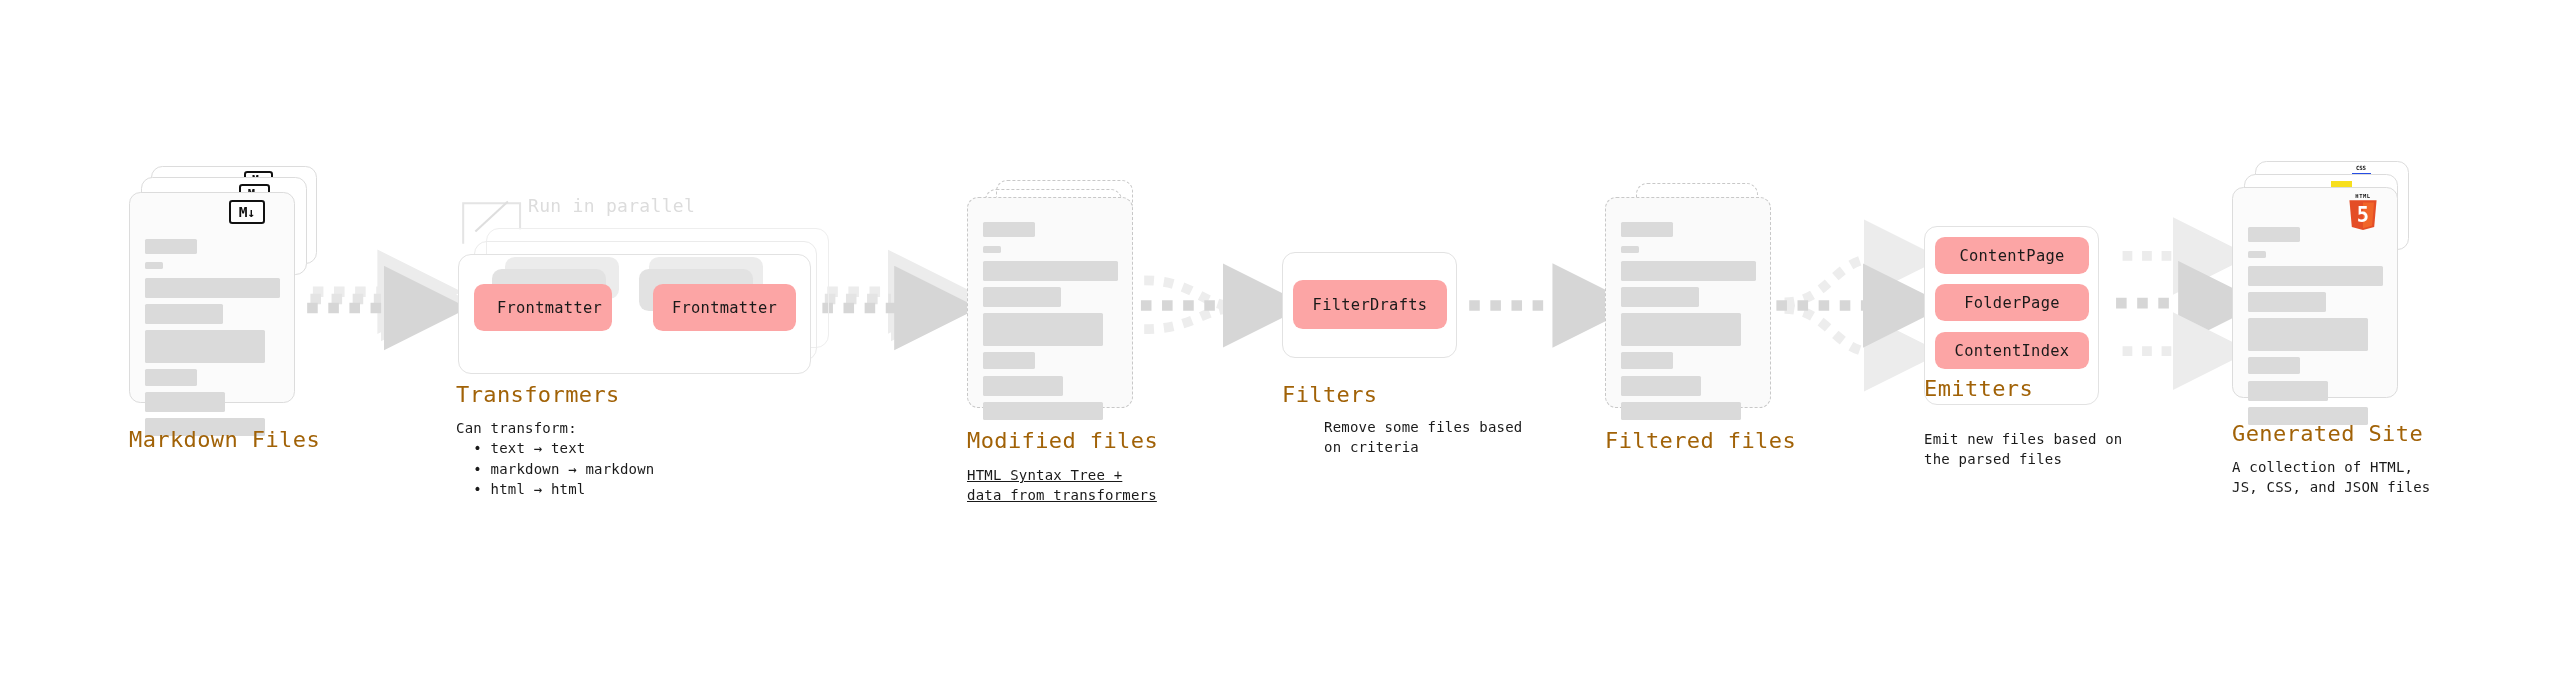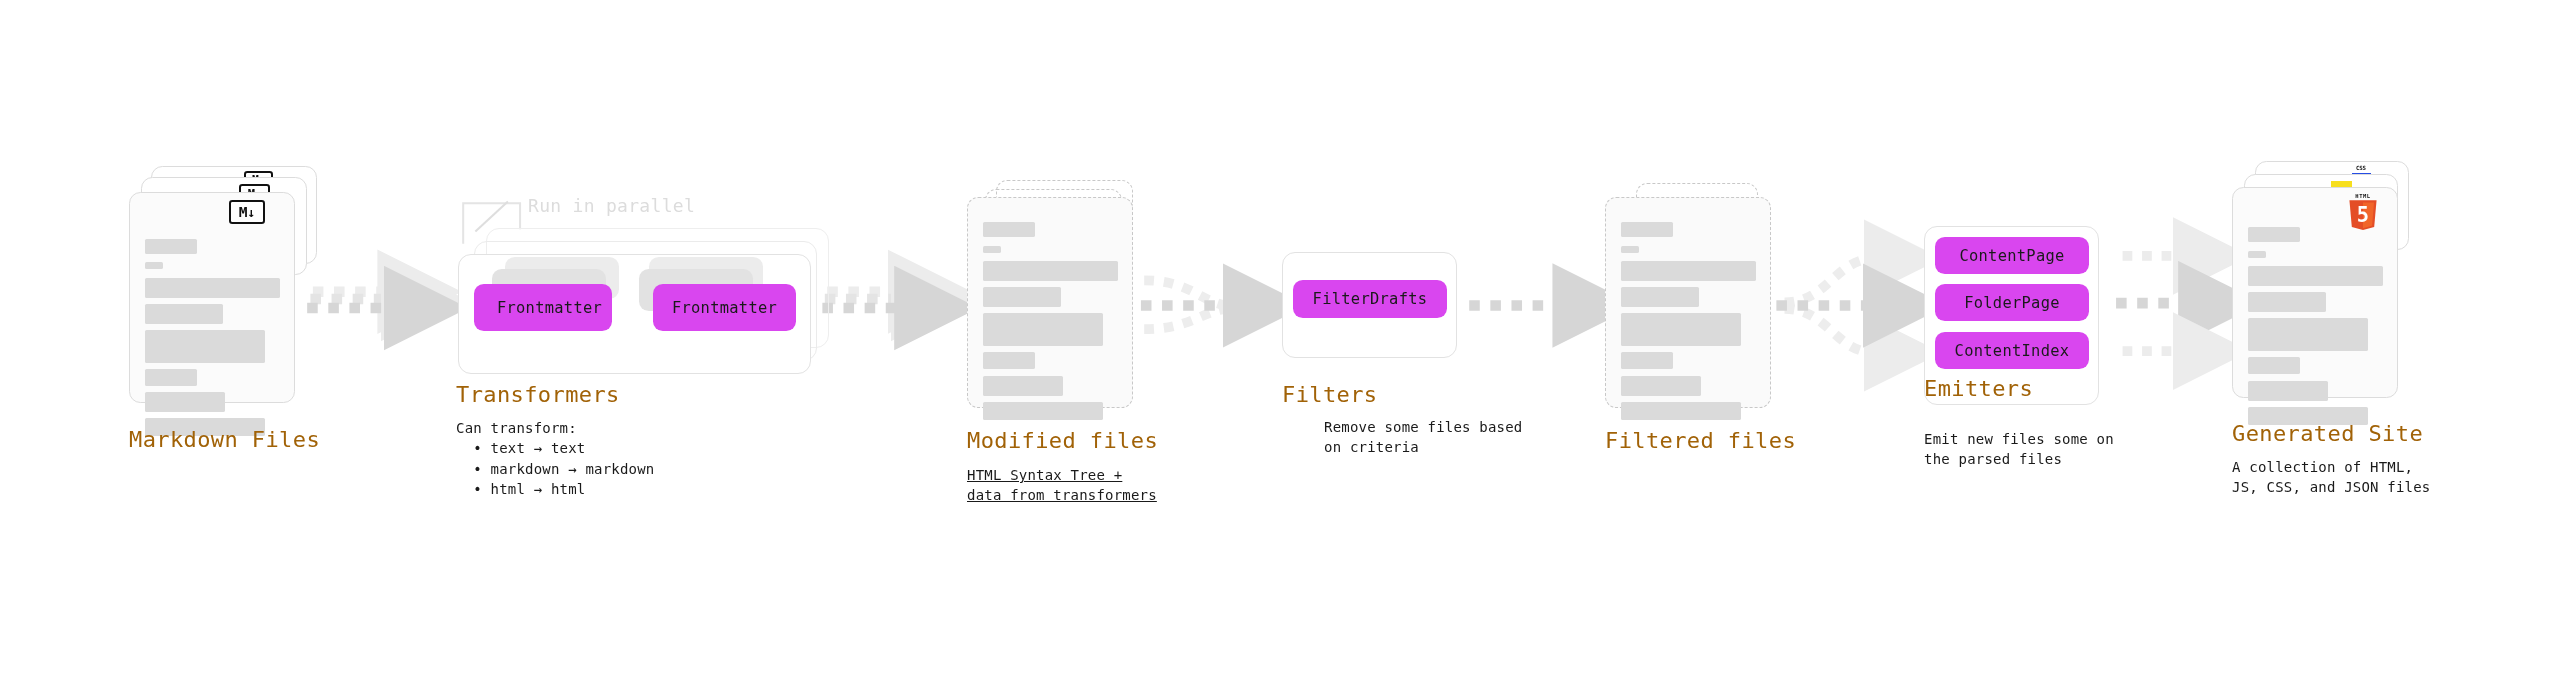--- a/index.html
+++ b/index.html
@@ -24,21 +24,21 @@
   .doccard.ghost{background:#ffffff;}
   .skel{position:absolute;background:#dadada;border-radius:1.6px;}
 
   
   .panel{
     position:absolute;box-sizing:border-box;
     border:1.6px solid #e2e2e2;border-radius:13px;background:#ffffff;
   }
   .chip{
     position:absolute;box-sizing:border-box;
-    background:#d946ef;border-radius:9.8px;
+    background:#fca5a5;border-radius:9.8px;
     display:flex;align-items:center;justify-content:center;
     font-size:15.4px;color:#1a1a1a;letter-spacing:0.3px;white-space:nowrap;
   }
   .chip.l2{background:#e2e2e2;}
   .chip.l3{background:#ececec;}
 
   
   .title{
     position:absolute;white-space:nowrap;
     font-size:22px;color:#a16207;letter-spacing:0.4px;
@@ -188,21 +188,21 @@
     <div class="skel" style="left:14.6px;top:204px;width:120px;height:18px;"></div>
   </div>
 
   <div class="title" style="left:967px;top:428px;">Modified files</div>
   <div class="sub" style="left:967px;top:465px;text-decoration:underline;">HTML Syntax Tree +
 data from transformers</div>
 </div>
 
 <div class="stage">
   <div class="panel" style="left:1282px;top:252px;width:175px;height:106px;"></div>
-  <div class="chip" style="left:1293px;top:280px;width:154px;height:38px;">FilterDrafts</div>
+  <div class="chip" style="left:1293px;top:280px;width:154px;height:49px;">FilterDrafts</div>
 
   <div class="title" style="left:1282px;top:382px;">Filters</div>
   <div class="sub" style="left:1324px;top:417px;">Remove some files based
 on criteria</div>
 </div>
 
 <div class="stage">
   <div class="doccard dashed" style="left:1636px;top:183px;width:122px;height:73px;background:transparent;"></div>
   <div class="doccard dashed" style="left:1605px;top:197px;width:166px;height:211px;">
     <div class="skel" style="left:14.6px;top:24.4px;width:52px;height:14.6px;"></div>
@@ -218,21 +218,21 @@
   <div class="title" style="left:1605px;top:428px;">Filtered files</div>
 </div>
 
 <div class="stage">
   <div class="panel" style="left:1924px;top:226px;width:175px;height:179px;"></div>
   <div class="chip" style="left:1935px;top:237px;width:154px;height:37px;">ContentPage</div>
   <div class="chip" style="left:1935px;top:284px;width:154px;height:37px;">FolderPage</div>
   <div class="chip" style="left:1935px;top:332px;width:154px;height:37px;">ContentIndex</div>
 
   <div class="title" style="left:1924px;top:376px;">Emitters</div>
-  <div class="sub" style="left:1924px;top:429px;">Emit new files some on
+  <div class="sub" style="left:1924px;top:429px;">Emit new files based on
 the parsed files</div>
 </div>
 
 <div class="stage">
 
   <div class="doccard ghost" style="left:2255px;top:161px;width:154px;height:89px;"></div>
   <div class="cssbadge" style="left:2352px;top:173px;width:18.7px;height:4.1px;"></div>
   <div class="csstxt" style="left:2356px;top:165px;">CSS</div>
 
   <div class="doccard ghost" style="left:2244px;top:174px;width:154px;height:89px;"></div>

